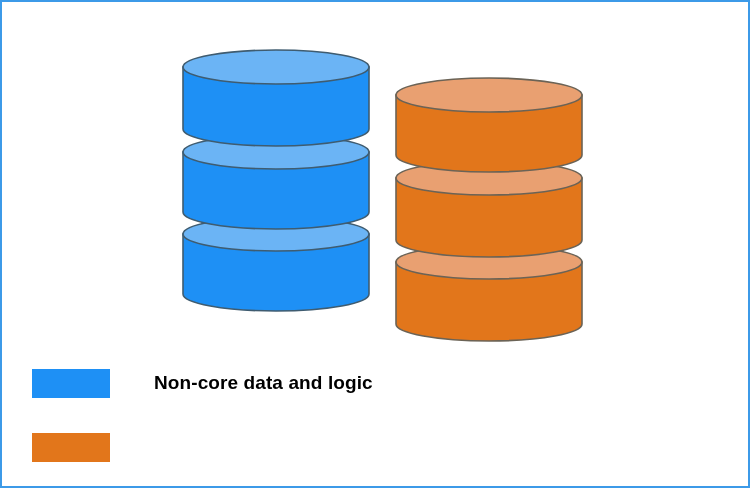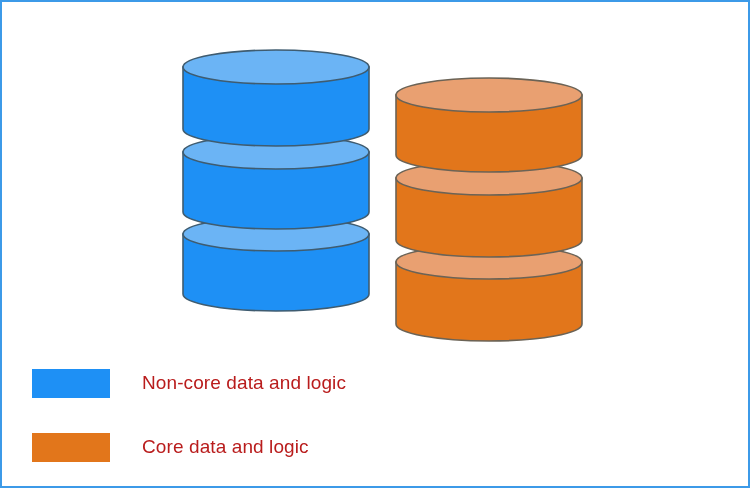--- a/index.html
+++ b/index.html
@@ -51,25 +51,25 @@
     height: 29px;
     flex: 0 0 auto;
   }
   .swatch.blue {
     background: #1e90f5;
   }
   .swatch.orange {
     background: #e2761b;
   }
   .legend-label {
-    margin-left: 32px;
+    margin-left: 44px;
     font-family: "Liberation Sans", sans-serif;
     font-size: 19px;
-    font-weight: normal;
-    color: #b91c1c;
+    font-weight: bold;
+    color: #000000;
     letter-spacing: 0.1px;
     white-space: nowrap;
   }
 </style>
 </head>
 <body>
 
 <div id="slide" style="border-color: rgb(60, 154, 232); background: rgb(255, 255, 255);">
 
   <div class="canvas">
@@ -116,19 +116,18 @@
 
     <div class="legend">
 
       <div class="legend-row">
         <span class="swatch blue" style="background: rgb(30, 144, 245);"></span>
         <span class="legend-label">Non-core data and logic</span>
       </div>
 
       <div class="legend-row">
         <span class="swatch orange" style="background: rgb(226, 118, 27);"></span>
-        <span class="legend-label">Core data and logic</span>
       </div>
 
     </div>
 
   </div>
 </div>
 
 </body></html>

